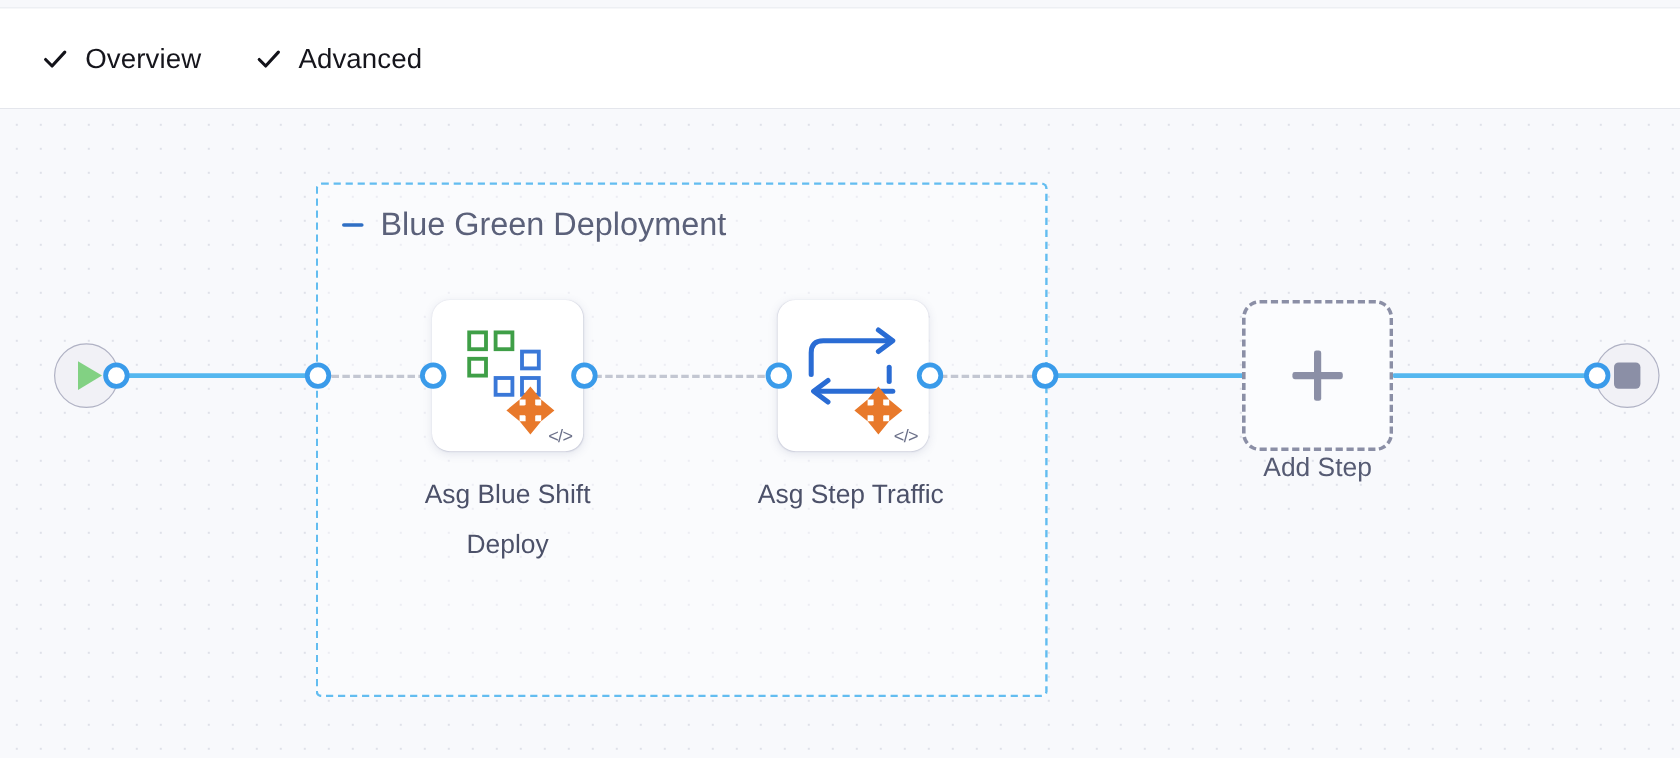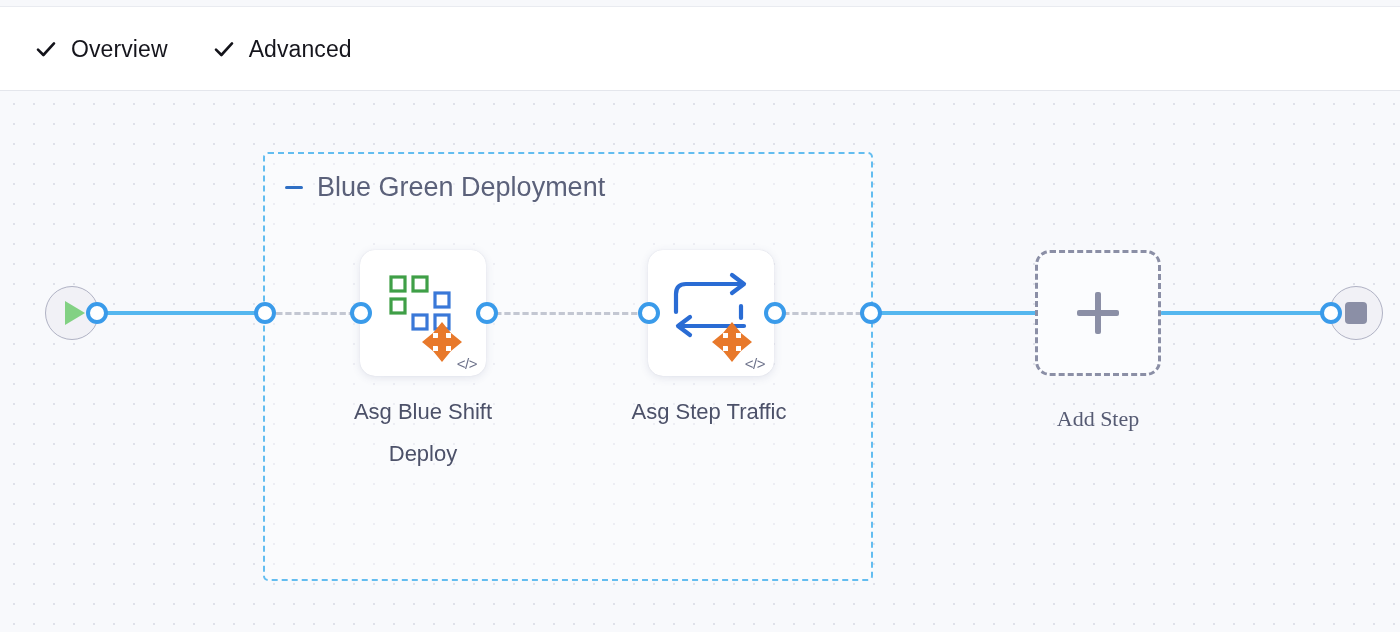--- a/index.html
+++ b/index.html
@@ -380,16 +380,16 @@
         </g>
       </svg>
       <span class="code-badge">&lt;/&gt;</span>
     </div>
     <div class="step-label" style="left:601px; top:300px; width:216px;">Asg Step Traffic</div>
 
     <div class="addstep" style="left:1035px; top:159px;">
       <span class="plus-h"></span>
       <span class="plus-v"></span>
     </div>
-    <div class="addstep-label" style="left:1008px; top:315px; width:180px;font-family:Liberation Serif, serif;">Add Step</div>
+    <div class="addstep-label" style="left:1008px; top:286px; width:180px;">Add Step</div>
 
   </div>
 </div>
 
 </body></html>

